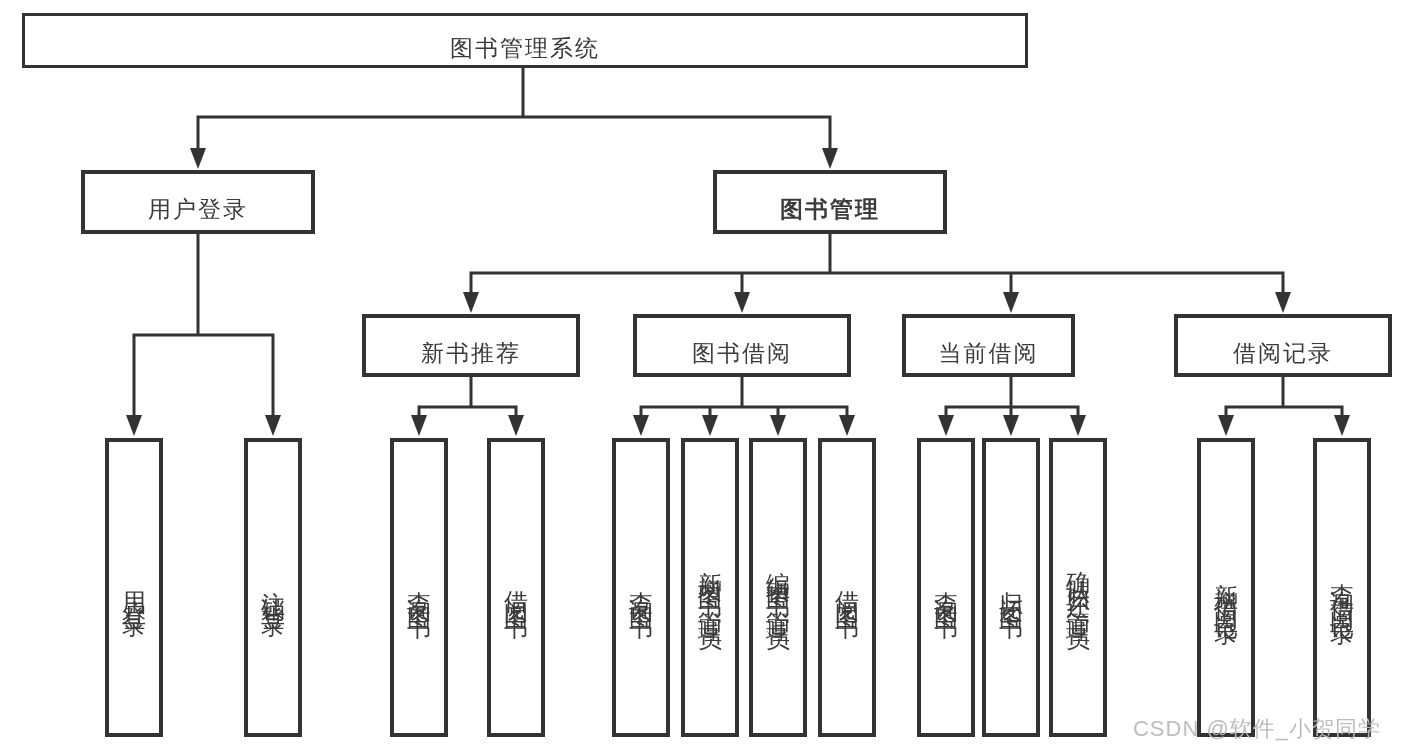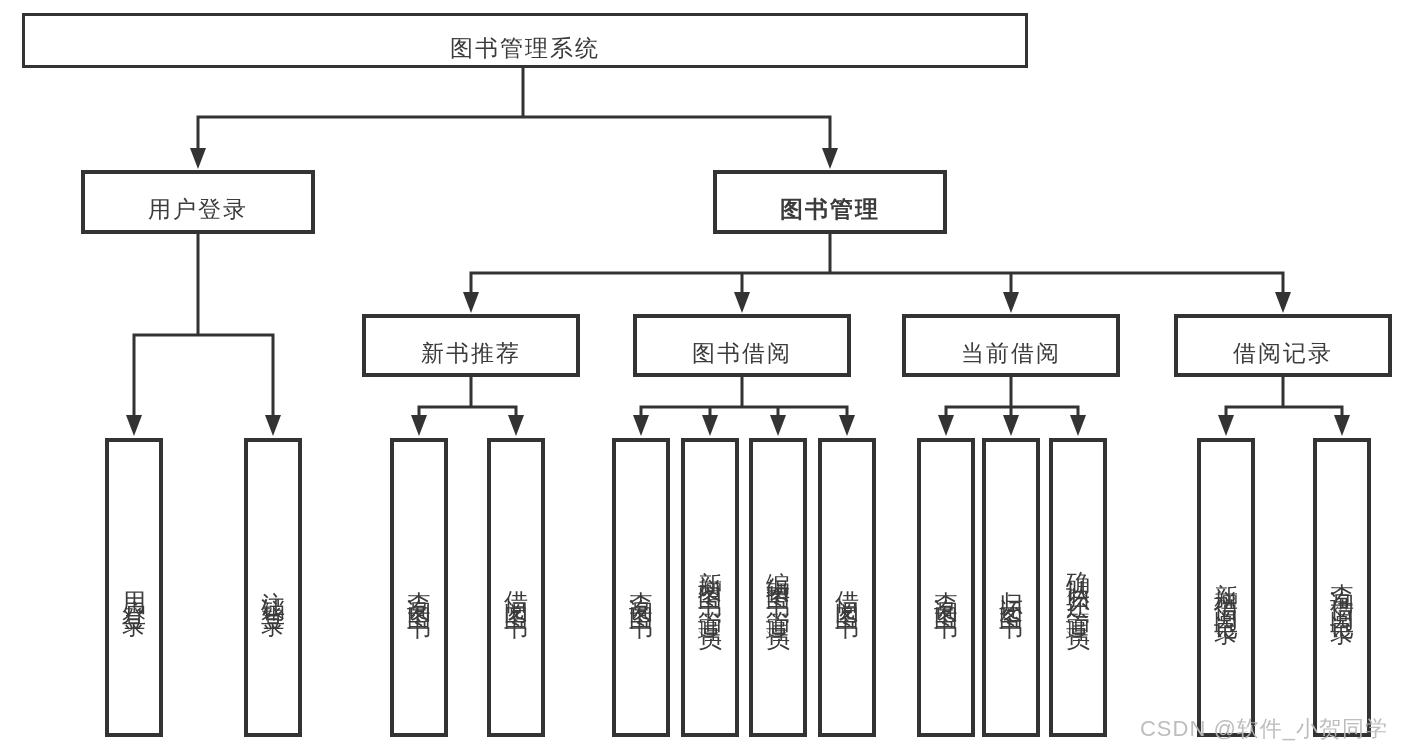--- a/index.html
+++ b/index.html
@@ -55,21 +55,21 @@
     writing-mode: vertical-rl;
     text-orientation: mixed;
     font-size: 24px;
     letter-spacing: 8px;
     line-height: 1;
     color: #3b3b3b;
     white-space: nowrap;
   }
   .watermark {
     position: absolute;
-    right: 17px;
+    right: 24px;
     top: 714px;
     font-size: 22px;
     letter-spacing: 1px;
     color: rgba(185, 185, 185, 0.95);
     z-index: 3;
     white-space: nowrap;
   }
 </style>
 </head>
 <body>
@@ -117,21 +117,21 @@
   <div class="node" style="left:713px; top:170px; width:234px; height:64px;font-weight:bold;">
     <span class="hlabel">图书管理</span>
   </div>
 
   <div class="node" style="left:362px; top:314px; width:218px; height:63px;">
     <span class="hlabel">新书推荐</span>
   </div>
   <div class="node" style="left:633px; top:314px; width:218px; height:63px;">
     <span class="hlabel">图书借阅</span>
   </div>
-  <div class="node" style="left:902px; top:314px; width:218px; height:63px;">
+  <div class="node" style="left:902px; top:314px; width:173px; height:63px;">
     <span class="hlabel">当前借阅</span>
   </div>
   <div class="node" style="left:1174px; top:314px; width:218px; height:63px;">
     <span class="hlabel">借阅记录</span>
   </div>
 
   <div class="node leaf" style="left:105px; top:438px; width:58px; height:299px;">
     <span class="vlabel">用户登录</span>
   </div>
   <div class="node leaf" style="left:244px; top:438px; width:58px; height:299px;">

